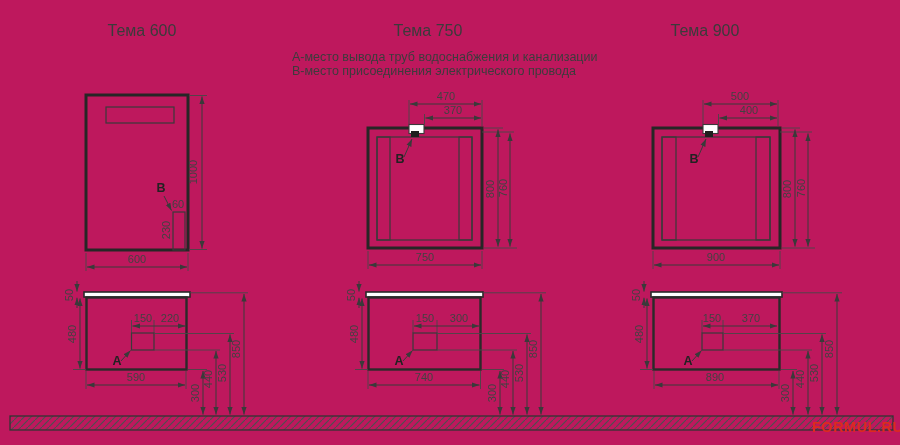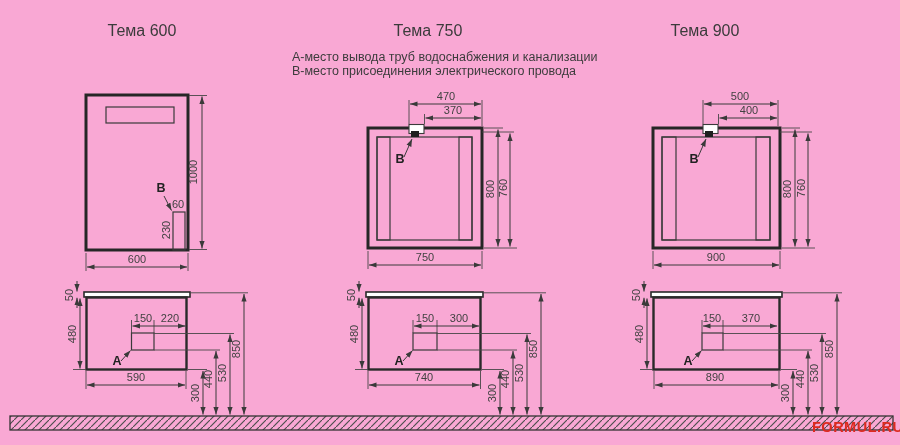--- a/index.html
+++ b/index.html
@@ -1,16 +1,16 @@
 <!DOCTYPE html>
 <html><head>
 <meta charset="utf-8">
 <style>
   html,body{margin:0;padding:0;background:#ffffff;}
-  #stage{position:relative;width:900px;height:445px;background:#f9a8d4;overflow:hidden;
+  #stage{position:relative;width:900px;height:445px;background:#be185d;overflow:hidden;
          font-family:"Liberation Sans", sans-serif;}
   svg text{font-family:"Liberation Sans", sans-serif;}
   .t-title{font-size:16px;fill:#3b3b3b;}
   .t-legend{font-size:12.5px;fill:#3c3c3c;}
   .t-dim{font-size:11px;fill:#424242;}
   .t-pt{font-size:12.5px;font-weight:bold;fill:#222222;}
   .t-wm{font-size:14.5px;font-weight:bold;fill:#dd2a20;letter-spacing:0.5px;}
   .ext{stroke:#474747;stroke-width:0.9;fill:none;}
   .dim{stroke:#3a3a3a;stroke-width:1;fill:none;marker-start:url(#as);marker-end:url(#ae);}
   .arr{stroke:#3a3a3a;stroke-width:1;fill:none;marker-end:url(#ae);}

